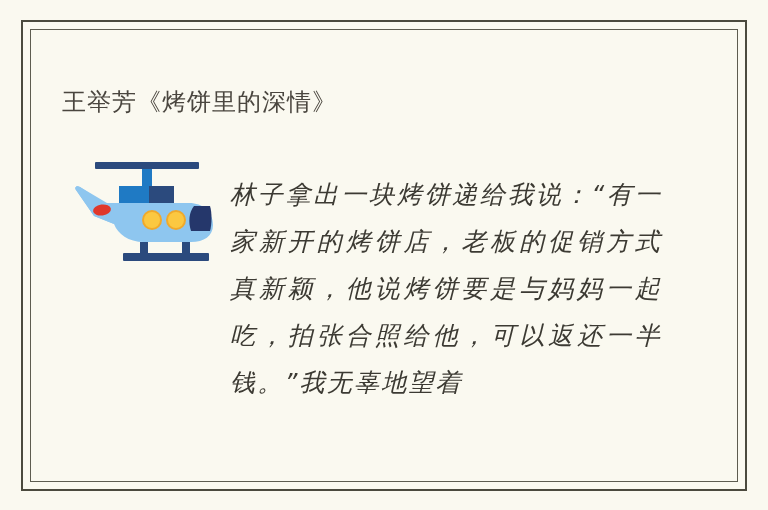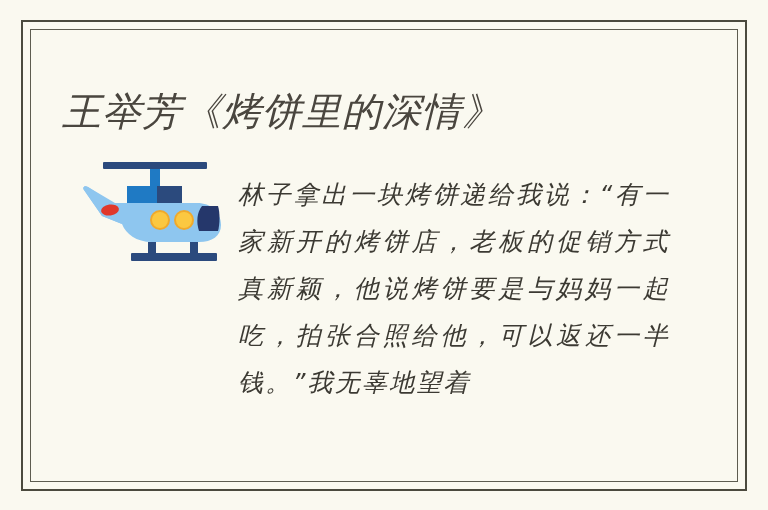--- a/index.html
+++ b/index.html
@@ -49,36 +49,34 @@
     top: 29px;
     width: 708px;
     height: 453px;
     box-sizing: border-box;
   }
 
   .page-title {
     position: absolute;
     left: 32px;
     top: 34px;
-    font-size: 39px;
+    font-size: 24px;
     line-height: 46px;
     color: #4a463f;
     letter-spacing: 1px;
     white-space: nowrap;
     font-weight: 400;
-    font-style: italic;
   }
 
   .article-body {
     position: absolute;
     left: 0;
     top: 117px;
     width: 708px;
     height: 260px;
-    margin-left: 8px;
   }
 
   .illustration {
     position: absolute;
     left: 28px;
     top: 8px;
     width: 165px;
     height: 112px;
   }
 

